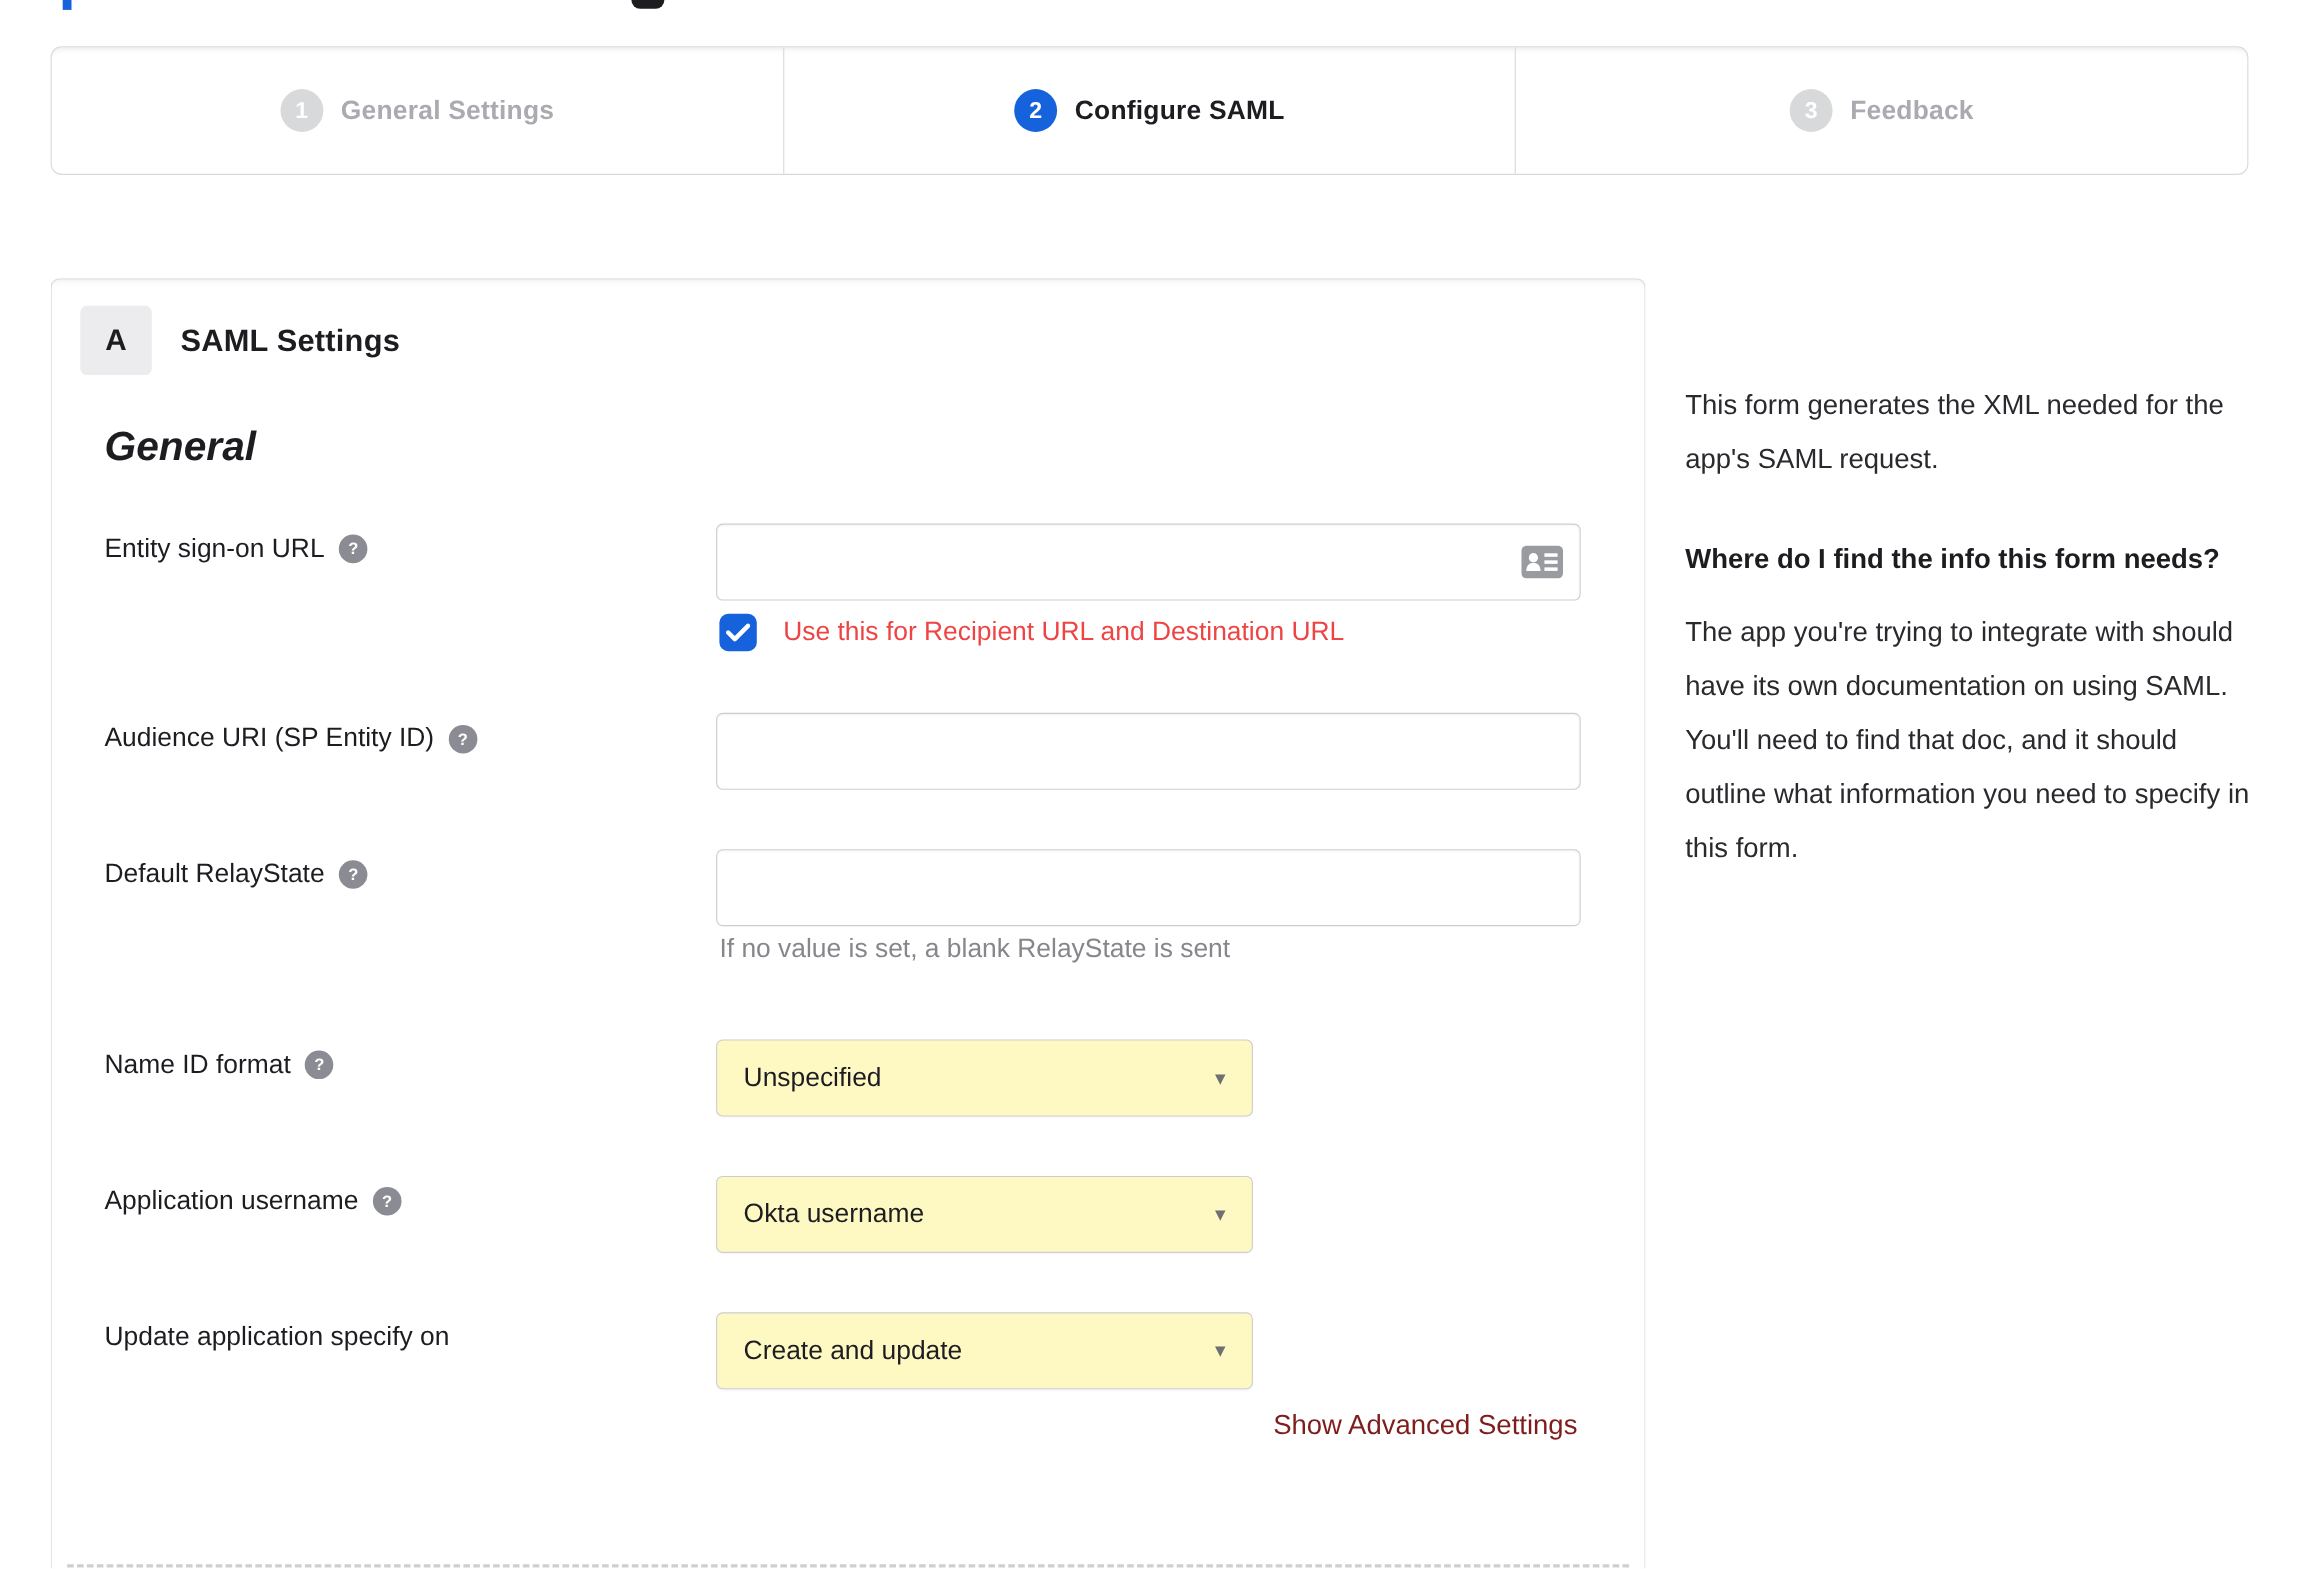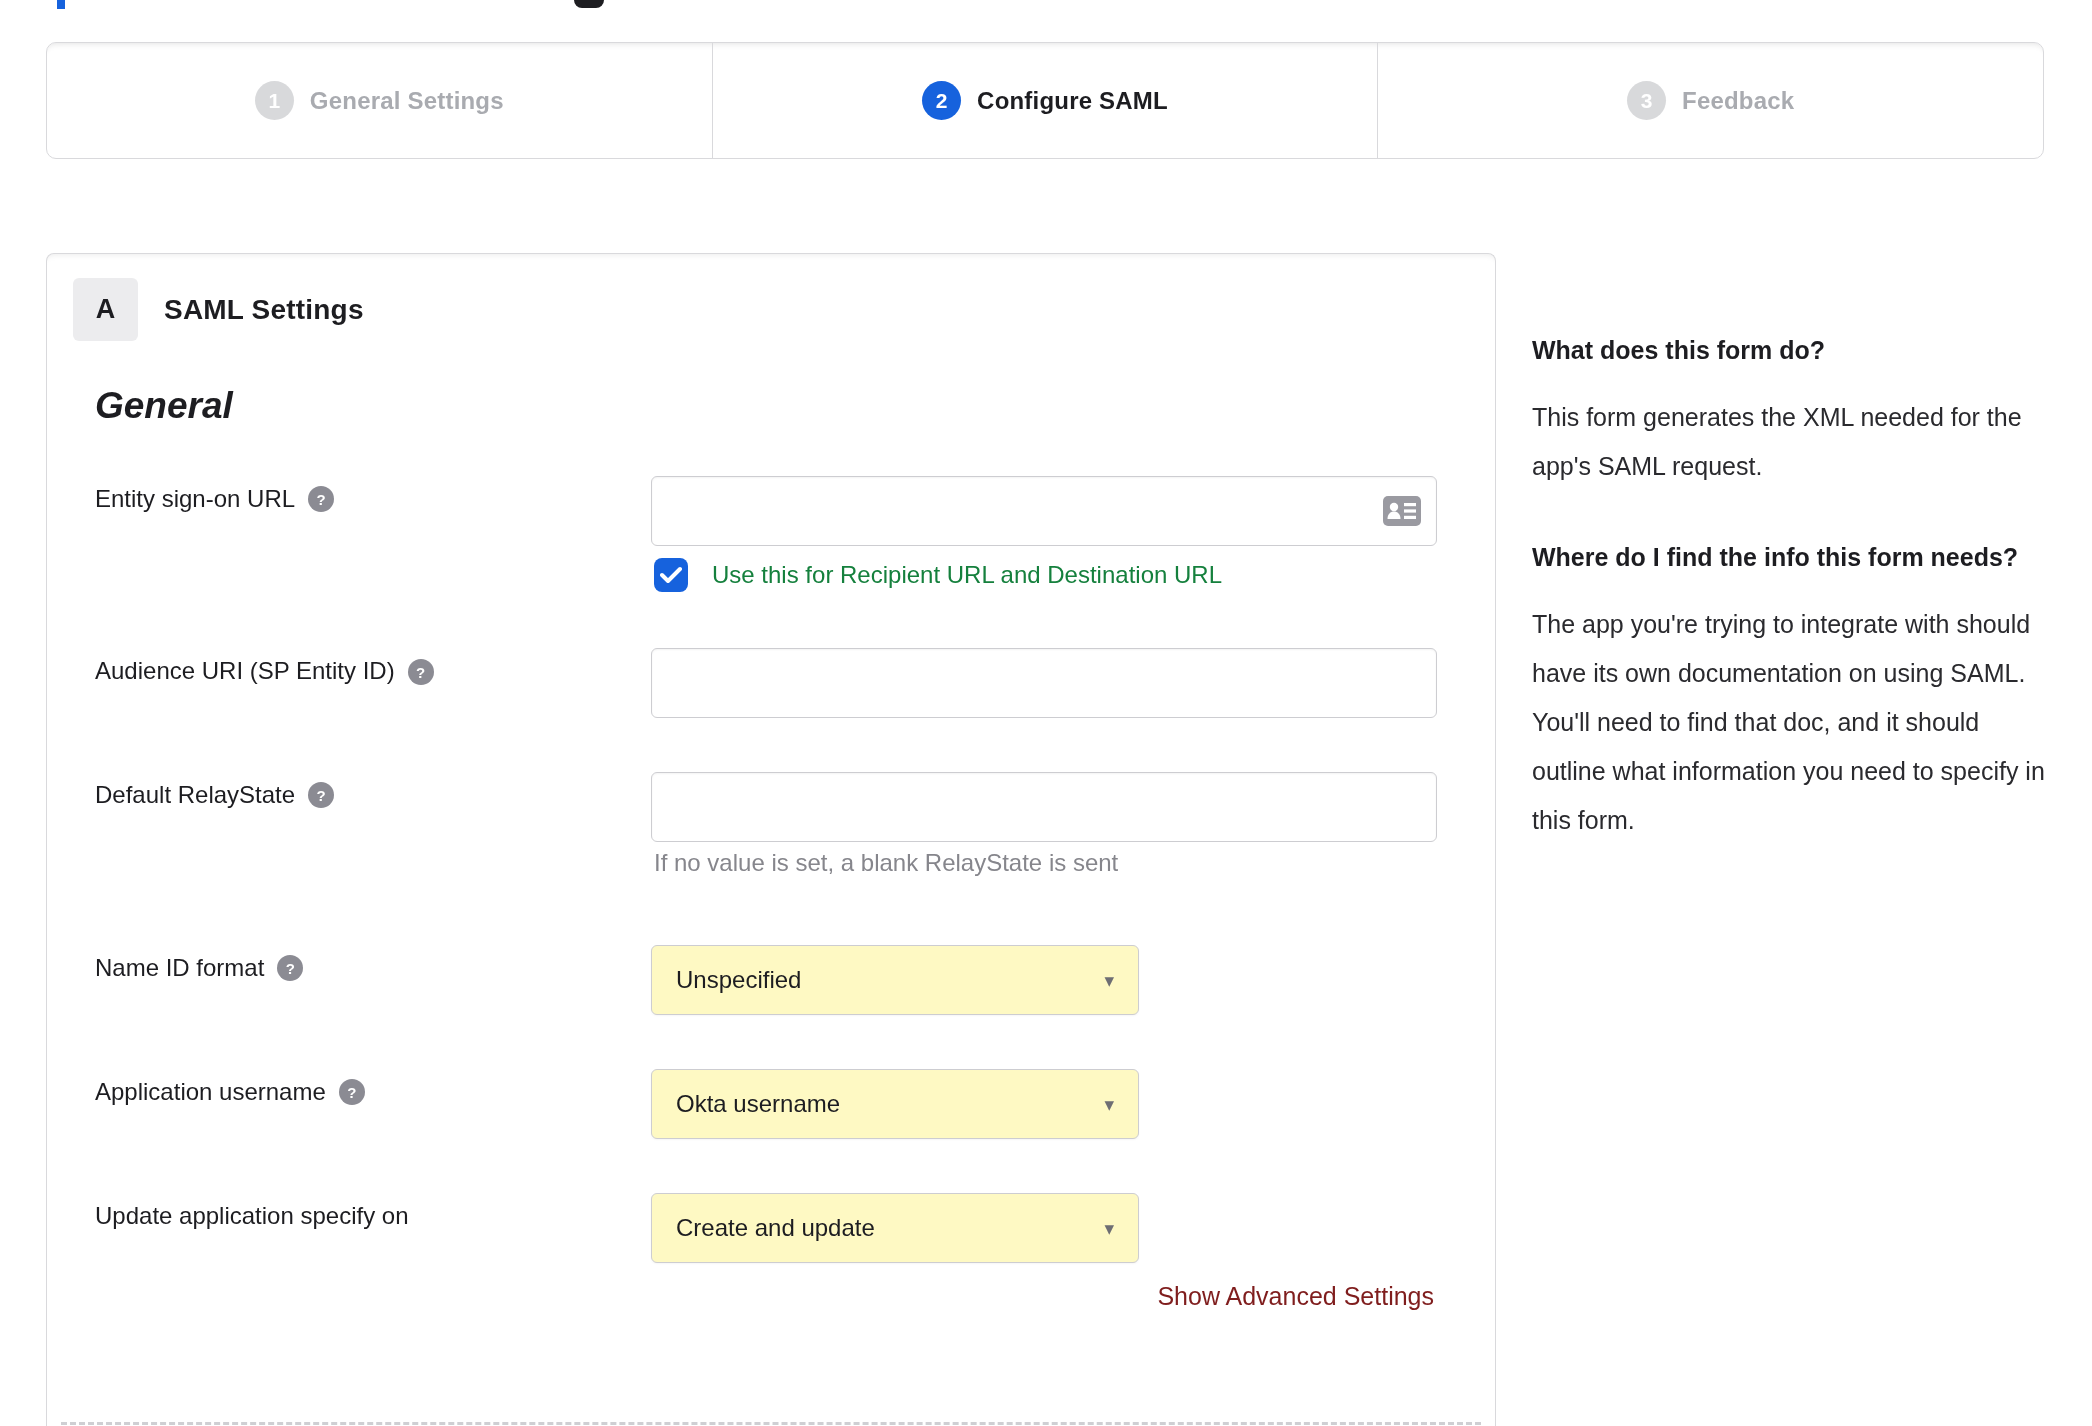--- a/index.html
+++ b/index.html
@@ -66,21 +66,21 @@
   }
   .input-wrap { position: absolute; left: 604px; width: 786px; height: 70px; }
   .input-wrap .text-input { left: 0; top: 0; width: 100%; }
   .card-icon { position: absolute; right: 16px; top: 50%; transform: translateY(-50%); }
 
   .checkbox-row { position: absolute; left: 607px; display: flex; align-items: center; }
   .checkbox {
     width: 34px; height: 34px; background: #1662dd; border-radius: 8px;
     display: flex; align-items: center; justify-content: center; cursor: pointer;
   }
-  .checkbox-label { margin-left: 24px; font-size: 24px; color: #15803d; }
+  .checkbox-label { margin-left: 24px; font-size: 24px; color: #ef4444; }
 
   .hint { position: absolute; left: 607px; font-size: 24px; color: #86868c; }
 
   .select {
     position: absolute; left: 604px; width: 488px; height: 70px;
     border: 1px solid #cdcdd1; border-radius: 6px; background: #fef9c3;
     display: flex; align-items: center; cursor: pointer;
     box-shadow: 0 1px 2px rgba(0,0,0,0.04);
   }
   .select .sel-value { margin-left: 24px; font-size: 24px; color: #1d1d21; }
@@ -195,20 +195,19 @@
     <span class="caret">▾</span>
   </div>
 
   <a class="advanced-link">Show Advanced Settings</a>
 
   <div class="dashed-divider"></div>
 </div>
 
 <div class="side">
   <div class="block">
-    <h3>What does this form do?</h3>
     <p>This form generates the XML needed for the app's SAML request.</p>
   </div>
   <div class="block">
     <h3>Where do I find the info this form needs?</h3>
     <p>The app you're trying to integrate with should have its own documentation on using SAML. You'll need to find that doc, and it should outline what information you need to specify in this form.</p>
   </div>
 </div>
 
 </body></html>

